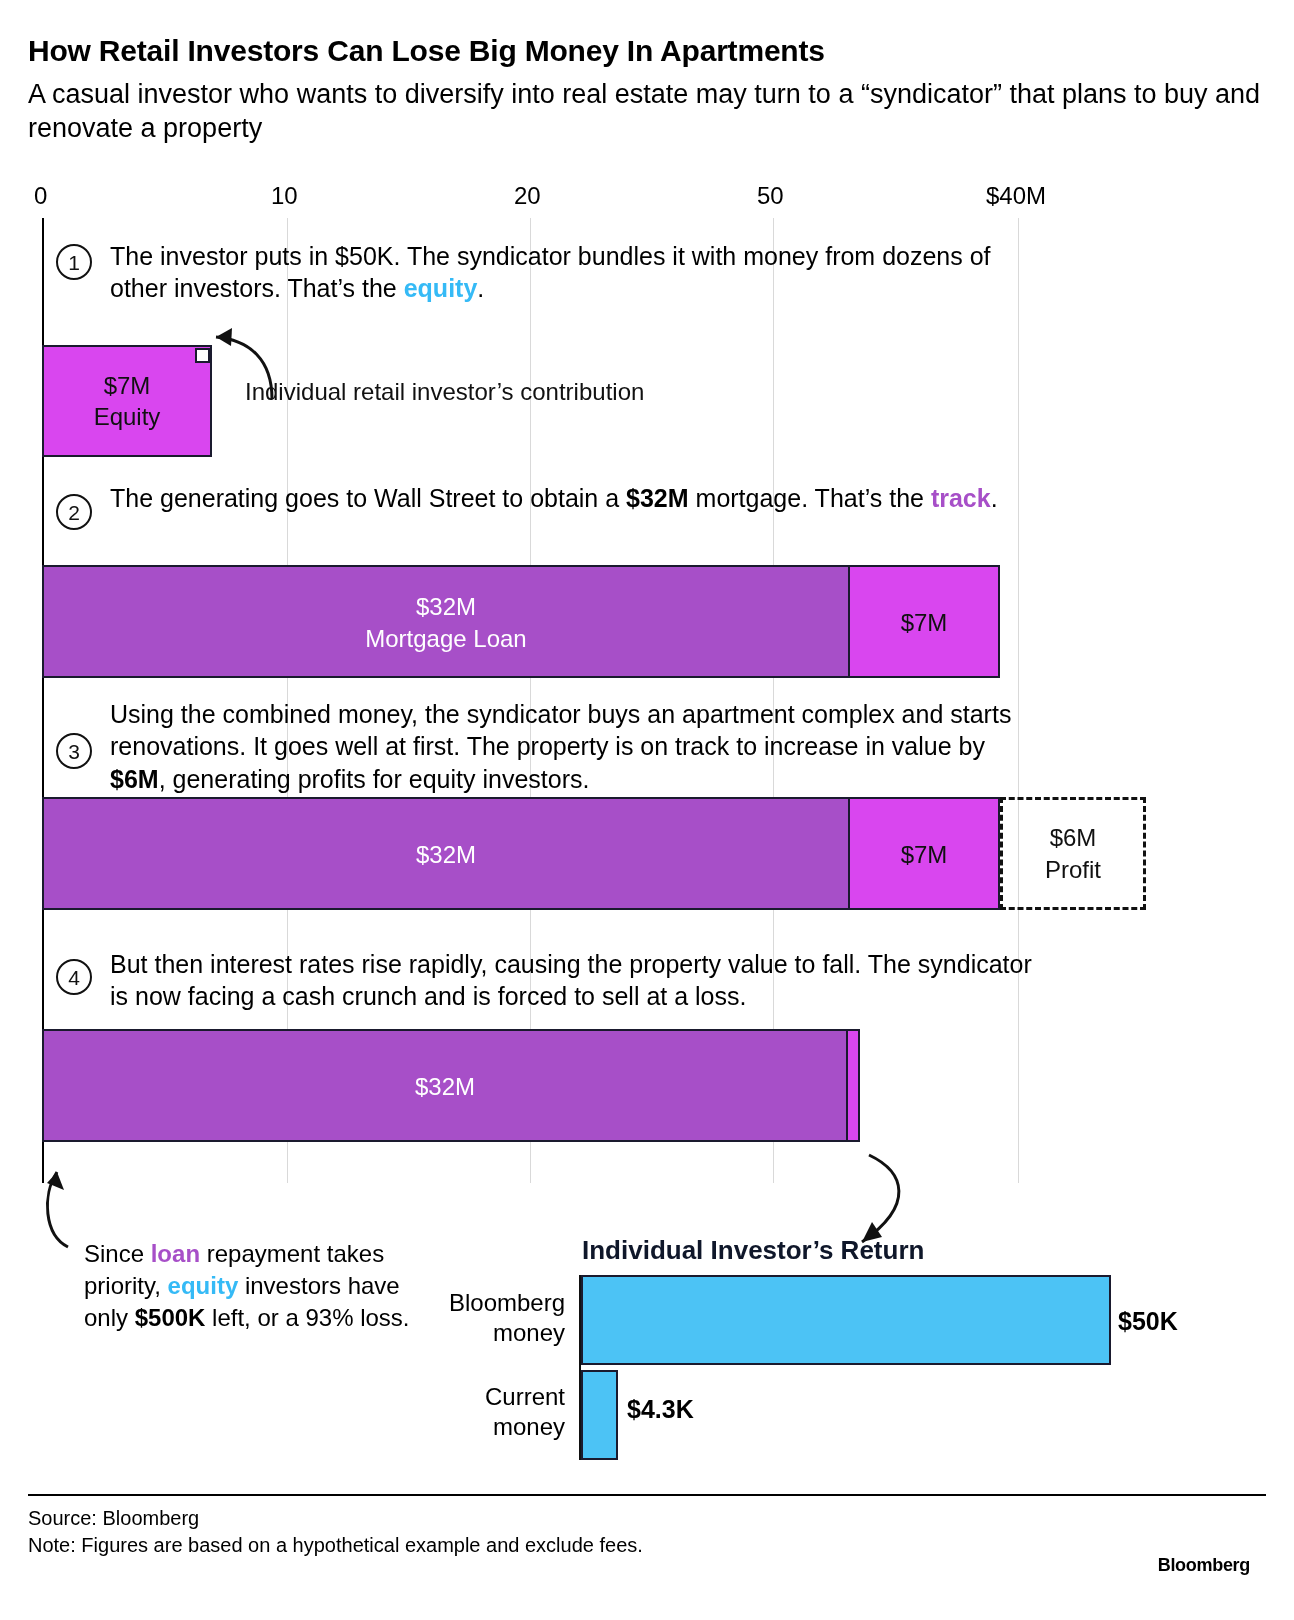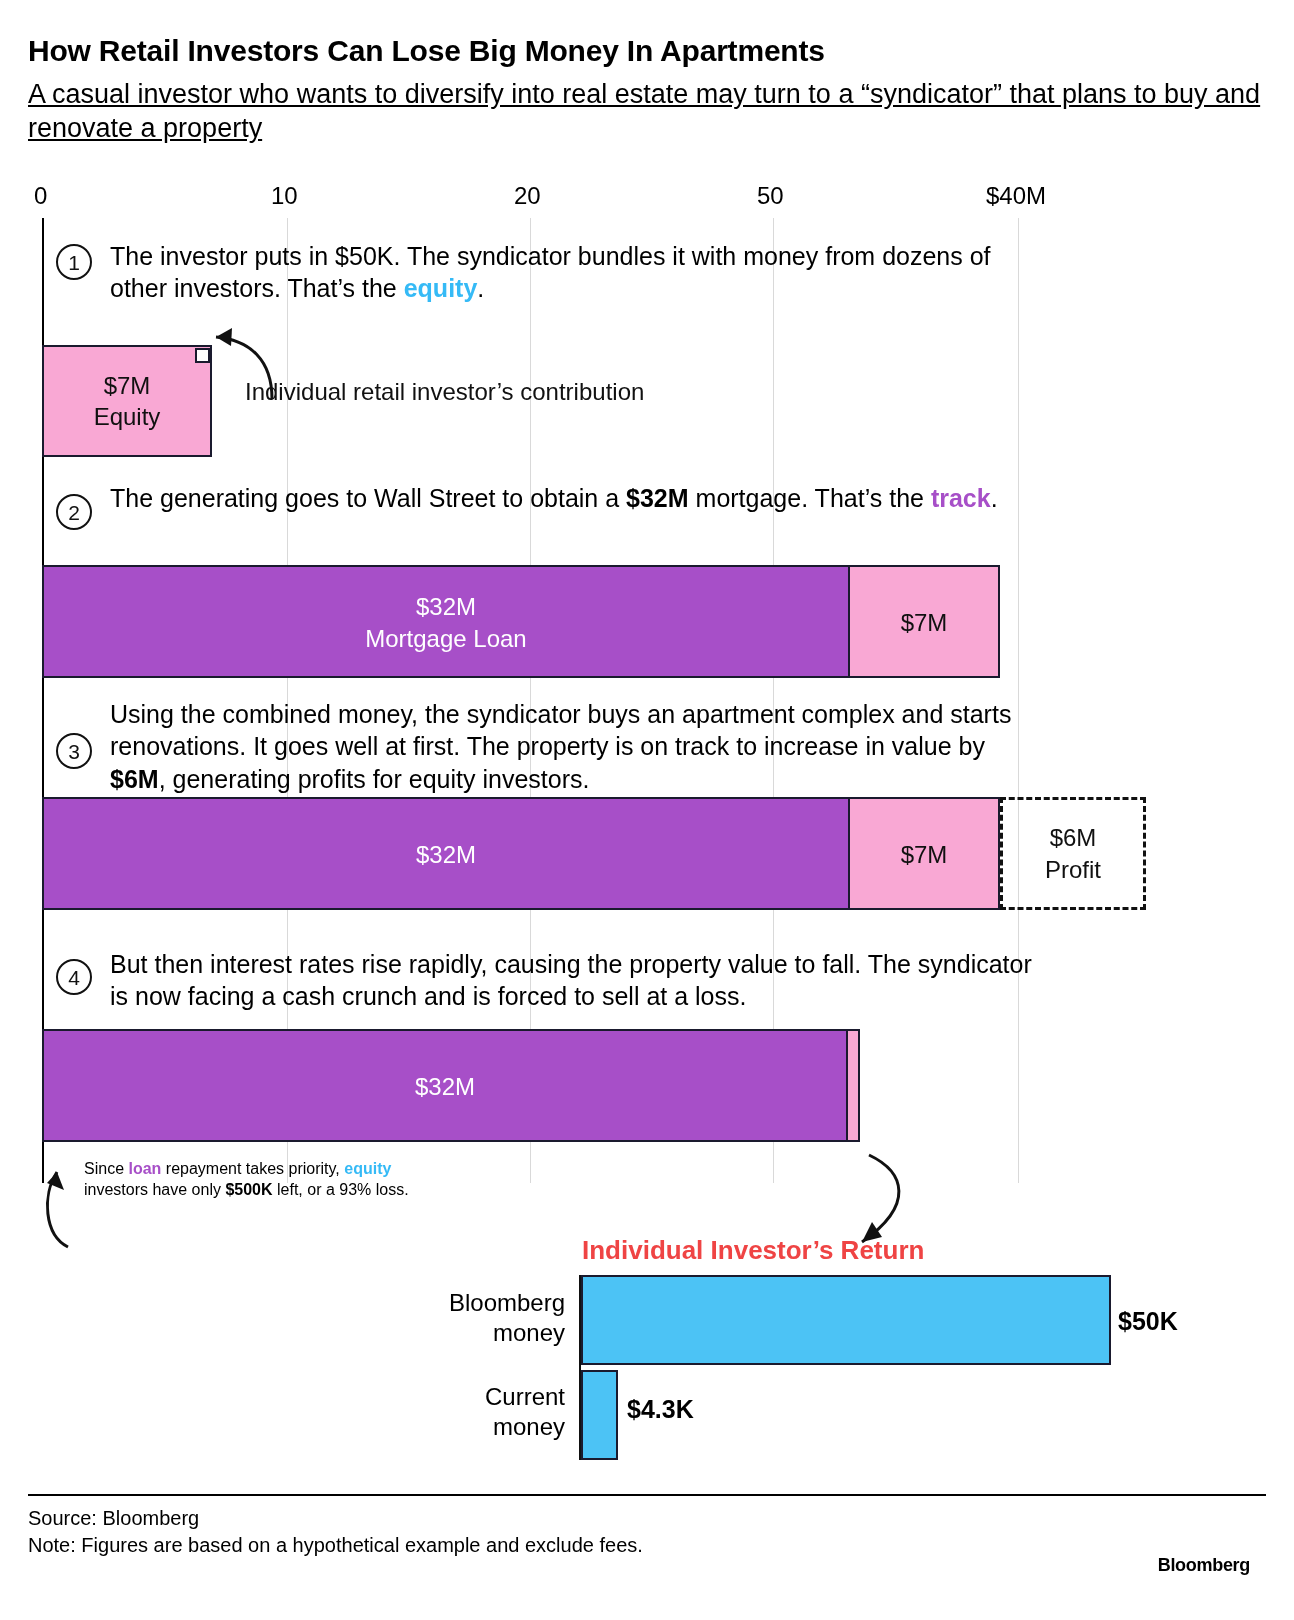--- a/index.html
+++ b/index.html
@@ -2,32 +2,32 @@
 <html><head>
 <meta charset="utf-8">
 <style>
   html,body{margin:0;padding:0;background:#ffffff;}
   body{width:1294px;height:1620px;position:relative;overflow:hidden;
        font-family:"Liberation Sans","DejaVu Sans",sans-serif;color:#000;}
 
   
   .hdr{position:absolute;left:28px;top:34px;width:1240px;}
   .title{font-size:30px;font-weight:bold;letter-spacing:-0.2px;line-height:1.15;margin:0;}
-  .subtitle{font-size:27px;font-weight:normal;line-height:1.28;margin:8px 0 0 0;text-decoration:underline;}
+  .subtitle{font-size:27px;font-weight:normal;line-height:1.28;margin:8px 0 0 0;}
 
   
   .plot{position:absolute;left:0;top:182px;width:1294px;height:985px;}
   .axis-labels{position:absolute;left:0;top:0;width:1294px;height:32px;}
   .axis-lab{position:absolute;top:0;font-size:24px;color:#000;white-space:nowrap;}
   .gridline{position:absolute;top:36px;width:1px;height:965px;background:#d9d9d9;}
   .gridline.zero{background:#000;width:2px;}
 
   .bar{position:absolute;box-sizing:border-box;border:2px solid #1a1a2e;}
   .bar.purple{background:#a74fc8;}
-  .bar.cyan{background:#f9a8d4;}
+  .bar.cyan{background:#d946ef;}
   .bar-label{position:absolute;width:100%;text-align:center;font-size:24px;line-height:1.28;}
   .bar-label.white{color:#ffffff;}
   .bar-label.dark{color:#111111;}
 
   .dash-box{position:absolute;box-sizing:border-box;border:3px dashed #111;
             background:transparent;}
   .dash-label{position:absolute;width:100%;text-align:center;font-size:24px;
               line-height:1.3;color:#111;}
 
   .minisq{position:absolute;box-sizing:border-box;background:#ffffff;border:2px solid #1a1a2e;}
@@ -39,25 +39,25 @@
   .steptxt{position:absolute;font-size:25px;line-height:1.29;color:#000;}
   .eq{color:#35baf6;font-weight:bold;}
   .dbt{color:#a74fc8;font-weight:bold;}
   .b{font-weight:bold;}
 
   
   .callout{position:absolute;font-size:24px;color:#111;}
   svg.ovl{position:absolute;left:0;top:0;width:1294px;height:1620px;pointer-events:none;}
 
   
-  .botnote{position:absolute;left:84px;top:1158px;width:360px;font-size:16px;line-height:1.33;color:#000;}
+  .botnote{position:absolute;left:84px;top:1238px;width:360px;font-size:24px;line-height:1.33;color:#000;}
 
   
   .ret{position:absolute;left:440px;top:1230px;width:800px;height:240px;}
-  .ret-title{position:absolute;left:142px;top:5px;font-size:26px;font-weight:bold;color:#ef4444;}
+  .ret-title{position:absolute;left:142px;top:5px;font-size:26px;font-weight:bold;color:#0f172a;}
   .ret-axis{position:absolute;left:139px;top:45px;width:2px;height:185px;background:#111;}
   .ret-cat{position:absolute;text-align:right;font-size:24px;line-height:1.25;color:#000;}
   .ret-bar{position:absolute;box-sizing:border-box;background:#4cc3f5;border:2px solid #1a1a2e;}
   .ret-val{position:absolute;font-size:25px;font-weight:bold;color:#000;}
 
   
   .rule{position:absolute;left:28px;top:1494px;width:1238px;height:2px;background:#000;}
   .src{position:absolute;left:28px;top:1505px;font-size:20px;line-height:1.35;color:#000;}
   .bbg{position:absolute;right:44px;top:1555px;font-size:18px;font-weight:bold;
        letter-spacing:-0.3px;color:#000;}

